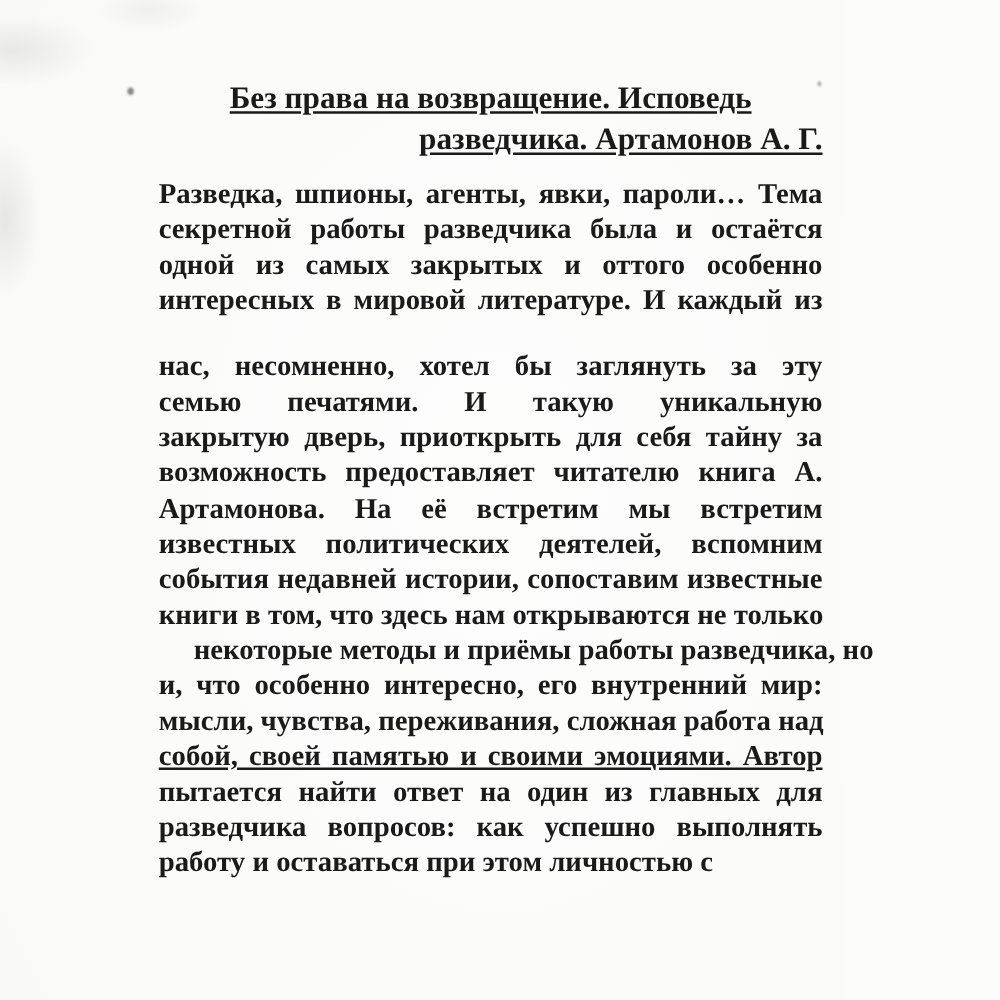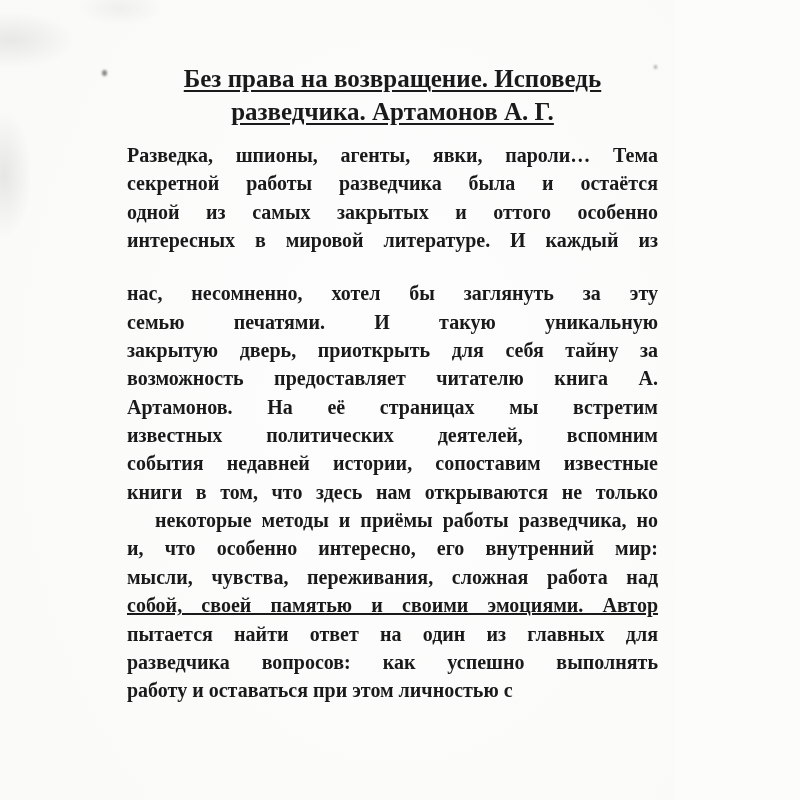--- a/index.html
+++ b/index.html
@@ -52,52 +52,52 @@
     line-height: 33px;
     text-align: center;
   }
   .title .tline {
     display: block;
     text-decoration: underline;
     text-decoration-thickness: 2px;
     text-underline-offset: 3px;
   }
   .body-text {
-    font-size: 20px;
+    font-size: 23px;
     font-weight: bold;
     line-height: 28.35px;
   }
   .body-text .bline {
     text-align: justify;
     text-align-last: justify;
     white-space: nowrap;
   }
   .body-text .bline:last-child {
     text-align-last: left;
   }
 </style>
 </head>
 <body>
 
 <div class="page">
   <div class="content">
     <h1 class="title">
         <span class="tline" style="display: block;">Без права на возвращение. Исповедь</span>
-        <span class="tline" style="display: block;">разведчика. Артамонов А. Г.</span>
+        <span class="tline" style="display: block; text-align: right;">разведчика. Артамонов А. Г.</span>
       </h1>
     <div class="body-text">
         <span class="bline" style="display: block;">Разведка, шпионы, агенты, явки, пароли… Тема</span>
         <span class="bline" style="display: block;">секретной работы разведчика была и остаётся</span>
         <span class="bline" style="display: block;">одной из самых закрытых и оттого особенно</span>
         <span class="bline" style="display: block;">интересных в мировой литературе. И каждый из</span>
         <span class="bline" style="display: block; margin-top: 25px;">нас, несомненно, хотел бы заглянуть за эту</span>
         <span class="bline" style="display: block;">семью печатями. И такую уникальную</span>
         <span class="bline" style="display: block;">закрытую дверь, приоткрыть для себя тайну за</span>
         <span class="bline" style="display: block;">возможность предоставляет читателю книга А.</span>
-        <span class="bline" style="display: block;">Артамонов. На её страницах мы встретим</span>
+        <span class="bline" style="display: block;">Артамонова. На её встретим мы встретим</span>
         <span class="bline" style="display: block;">известных политических деятелей, вспомним</span>
         <span class="bline" style="display: block;">события недавней истории, сопоставим известные</span>
         <span class="bline" style="display: block;">книги в том, что здесь нам открываются не только</span>
         <span class="bline" style="display: block; margin-left: 28px;">некоторые методы и приёмы работы разведчика, но</span>
         <span class="bline" style="display: block;">и, что особенно интересно, его внутренний мир:</span>
         <span class="bline" style="display: block;">мысли, чувства, переживания, сложная работа над</span>
         <span class="bline" style="display: block; text-decoration: underline;">собой, своей памятью и своими эмоциями. Автор</span>
         <span class="bline" style="display: block;">пытается найти ответ на один из главных для</span>
         <span class="bline" style="display: block;">разведчика вопросов: как успешно выполнять</span>
         <span class="bline" style="display: block;">работу и оставаться при этом личностью с</span>

